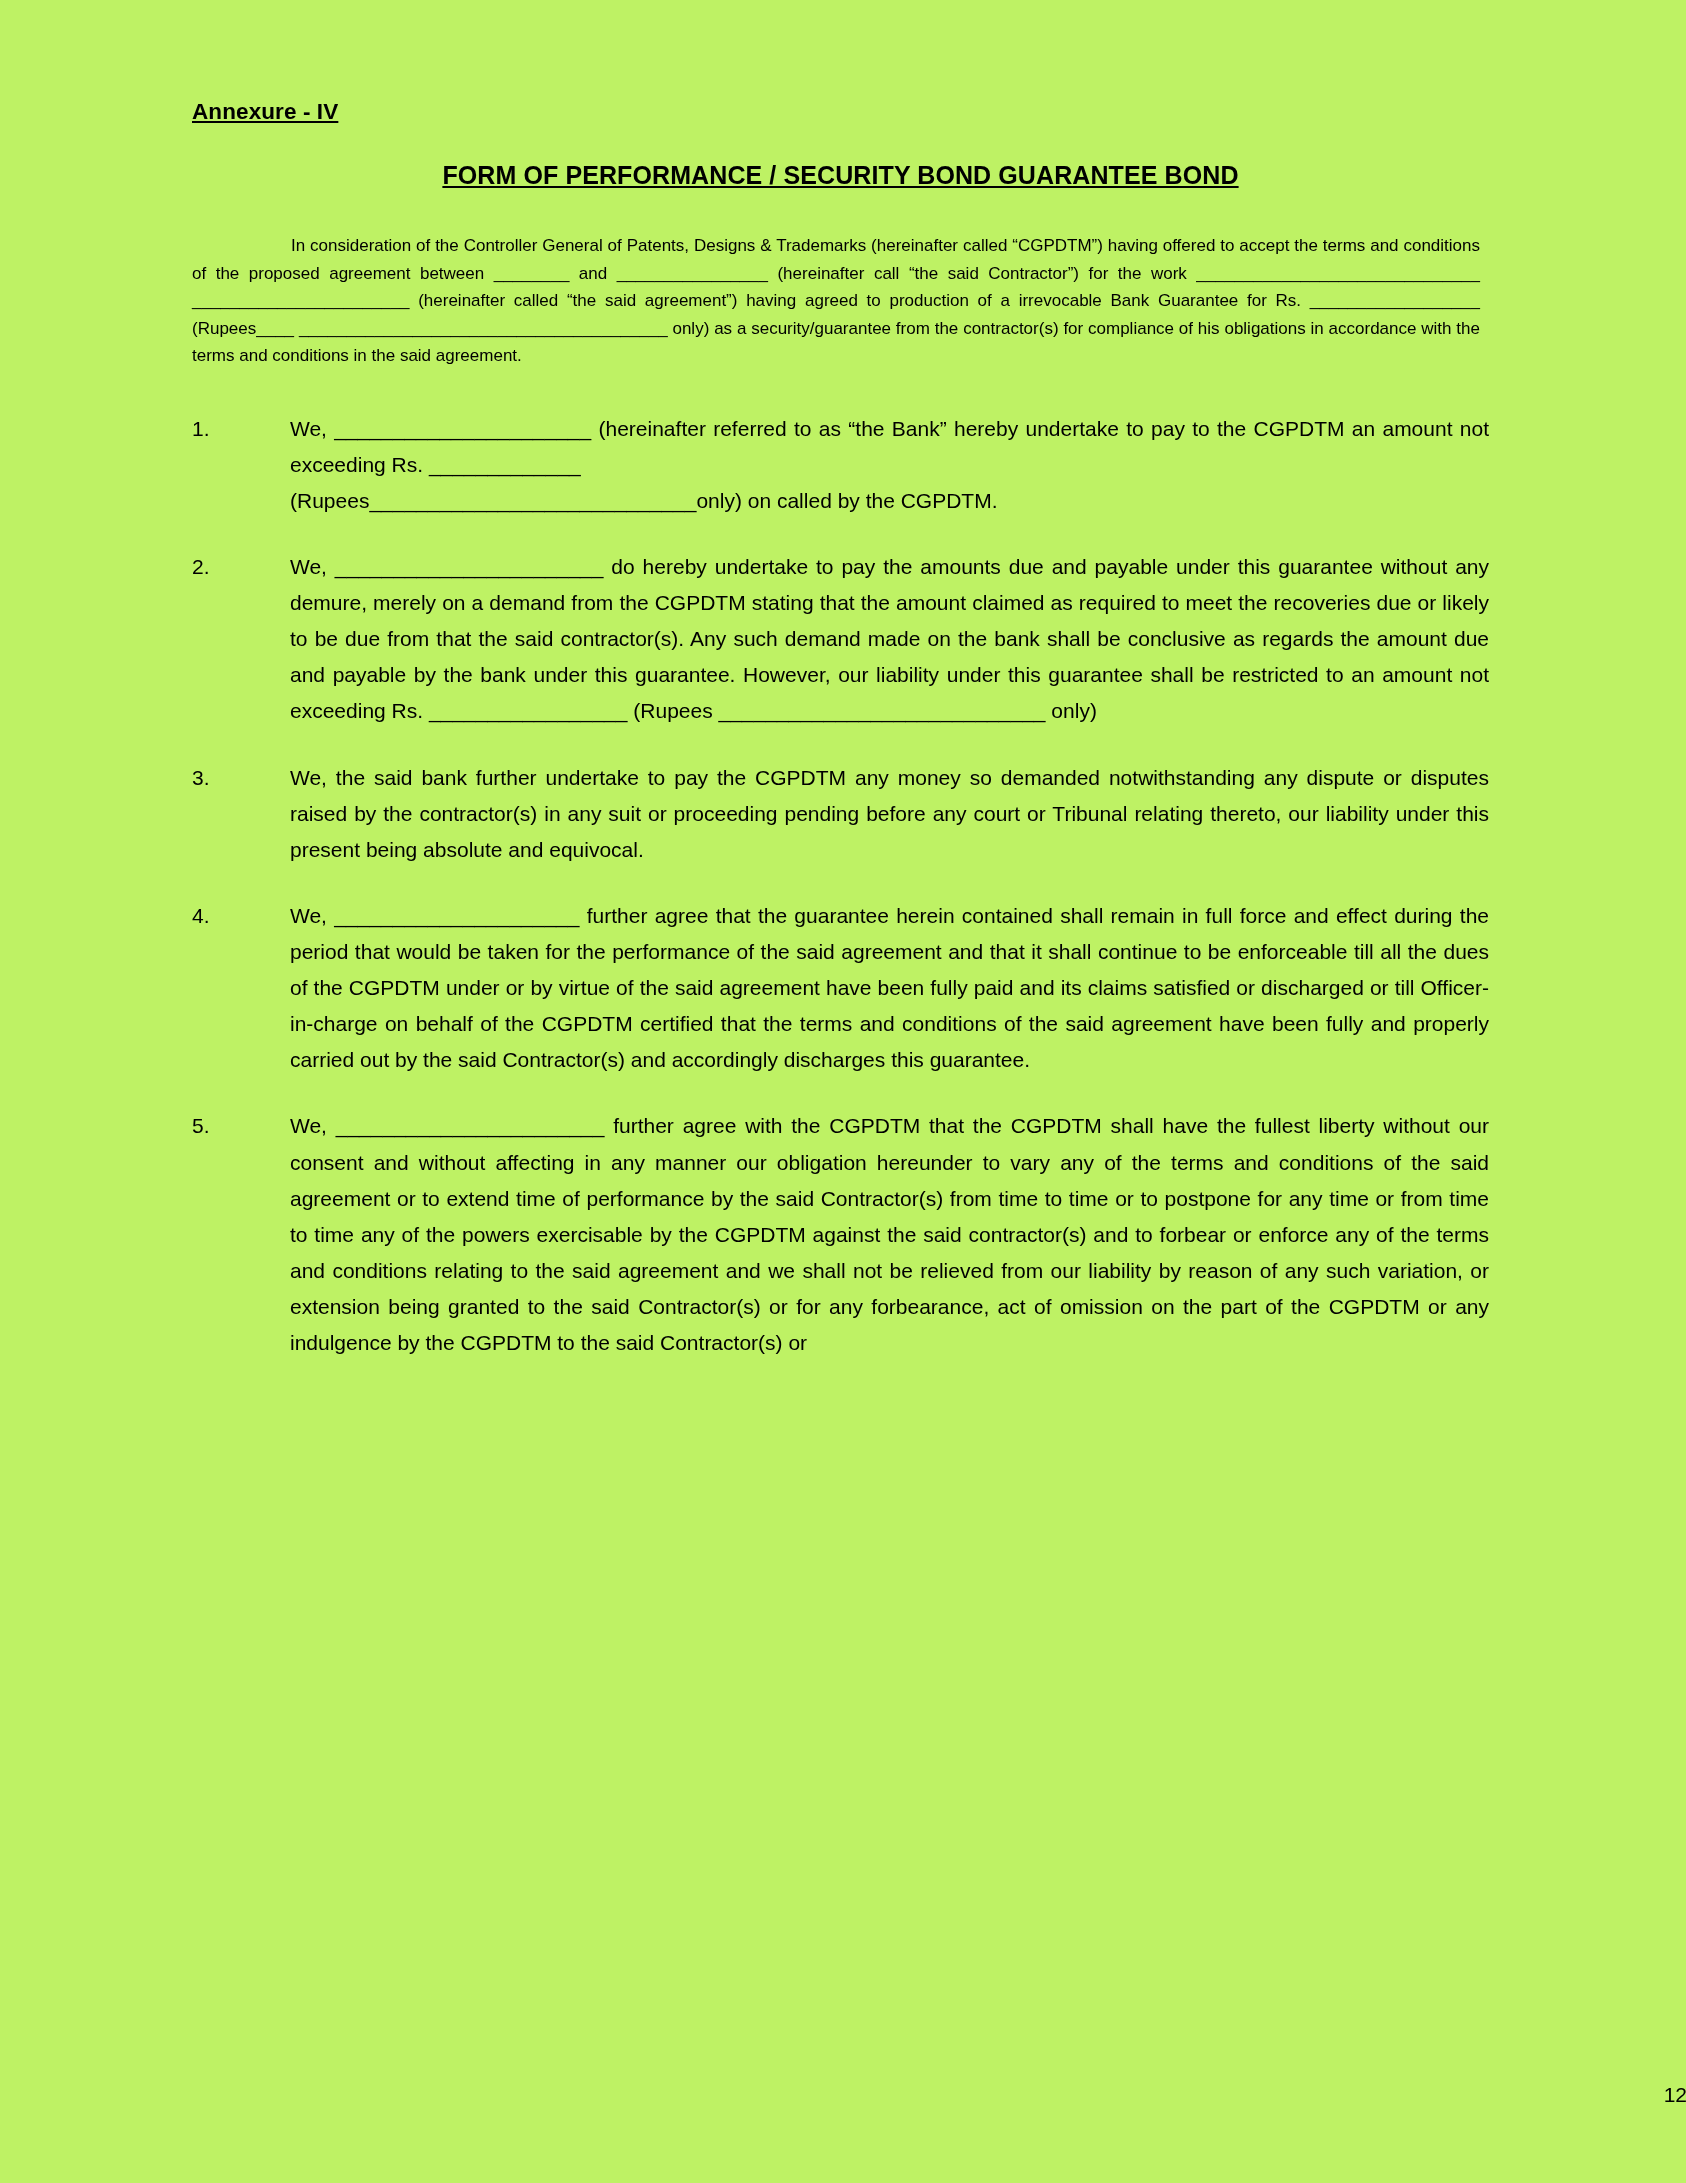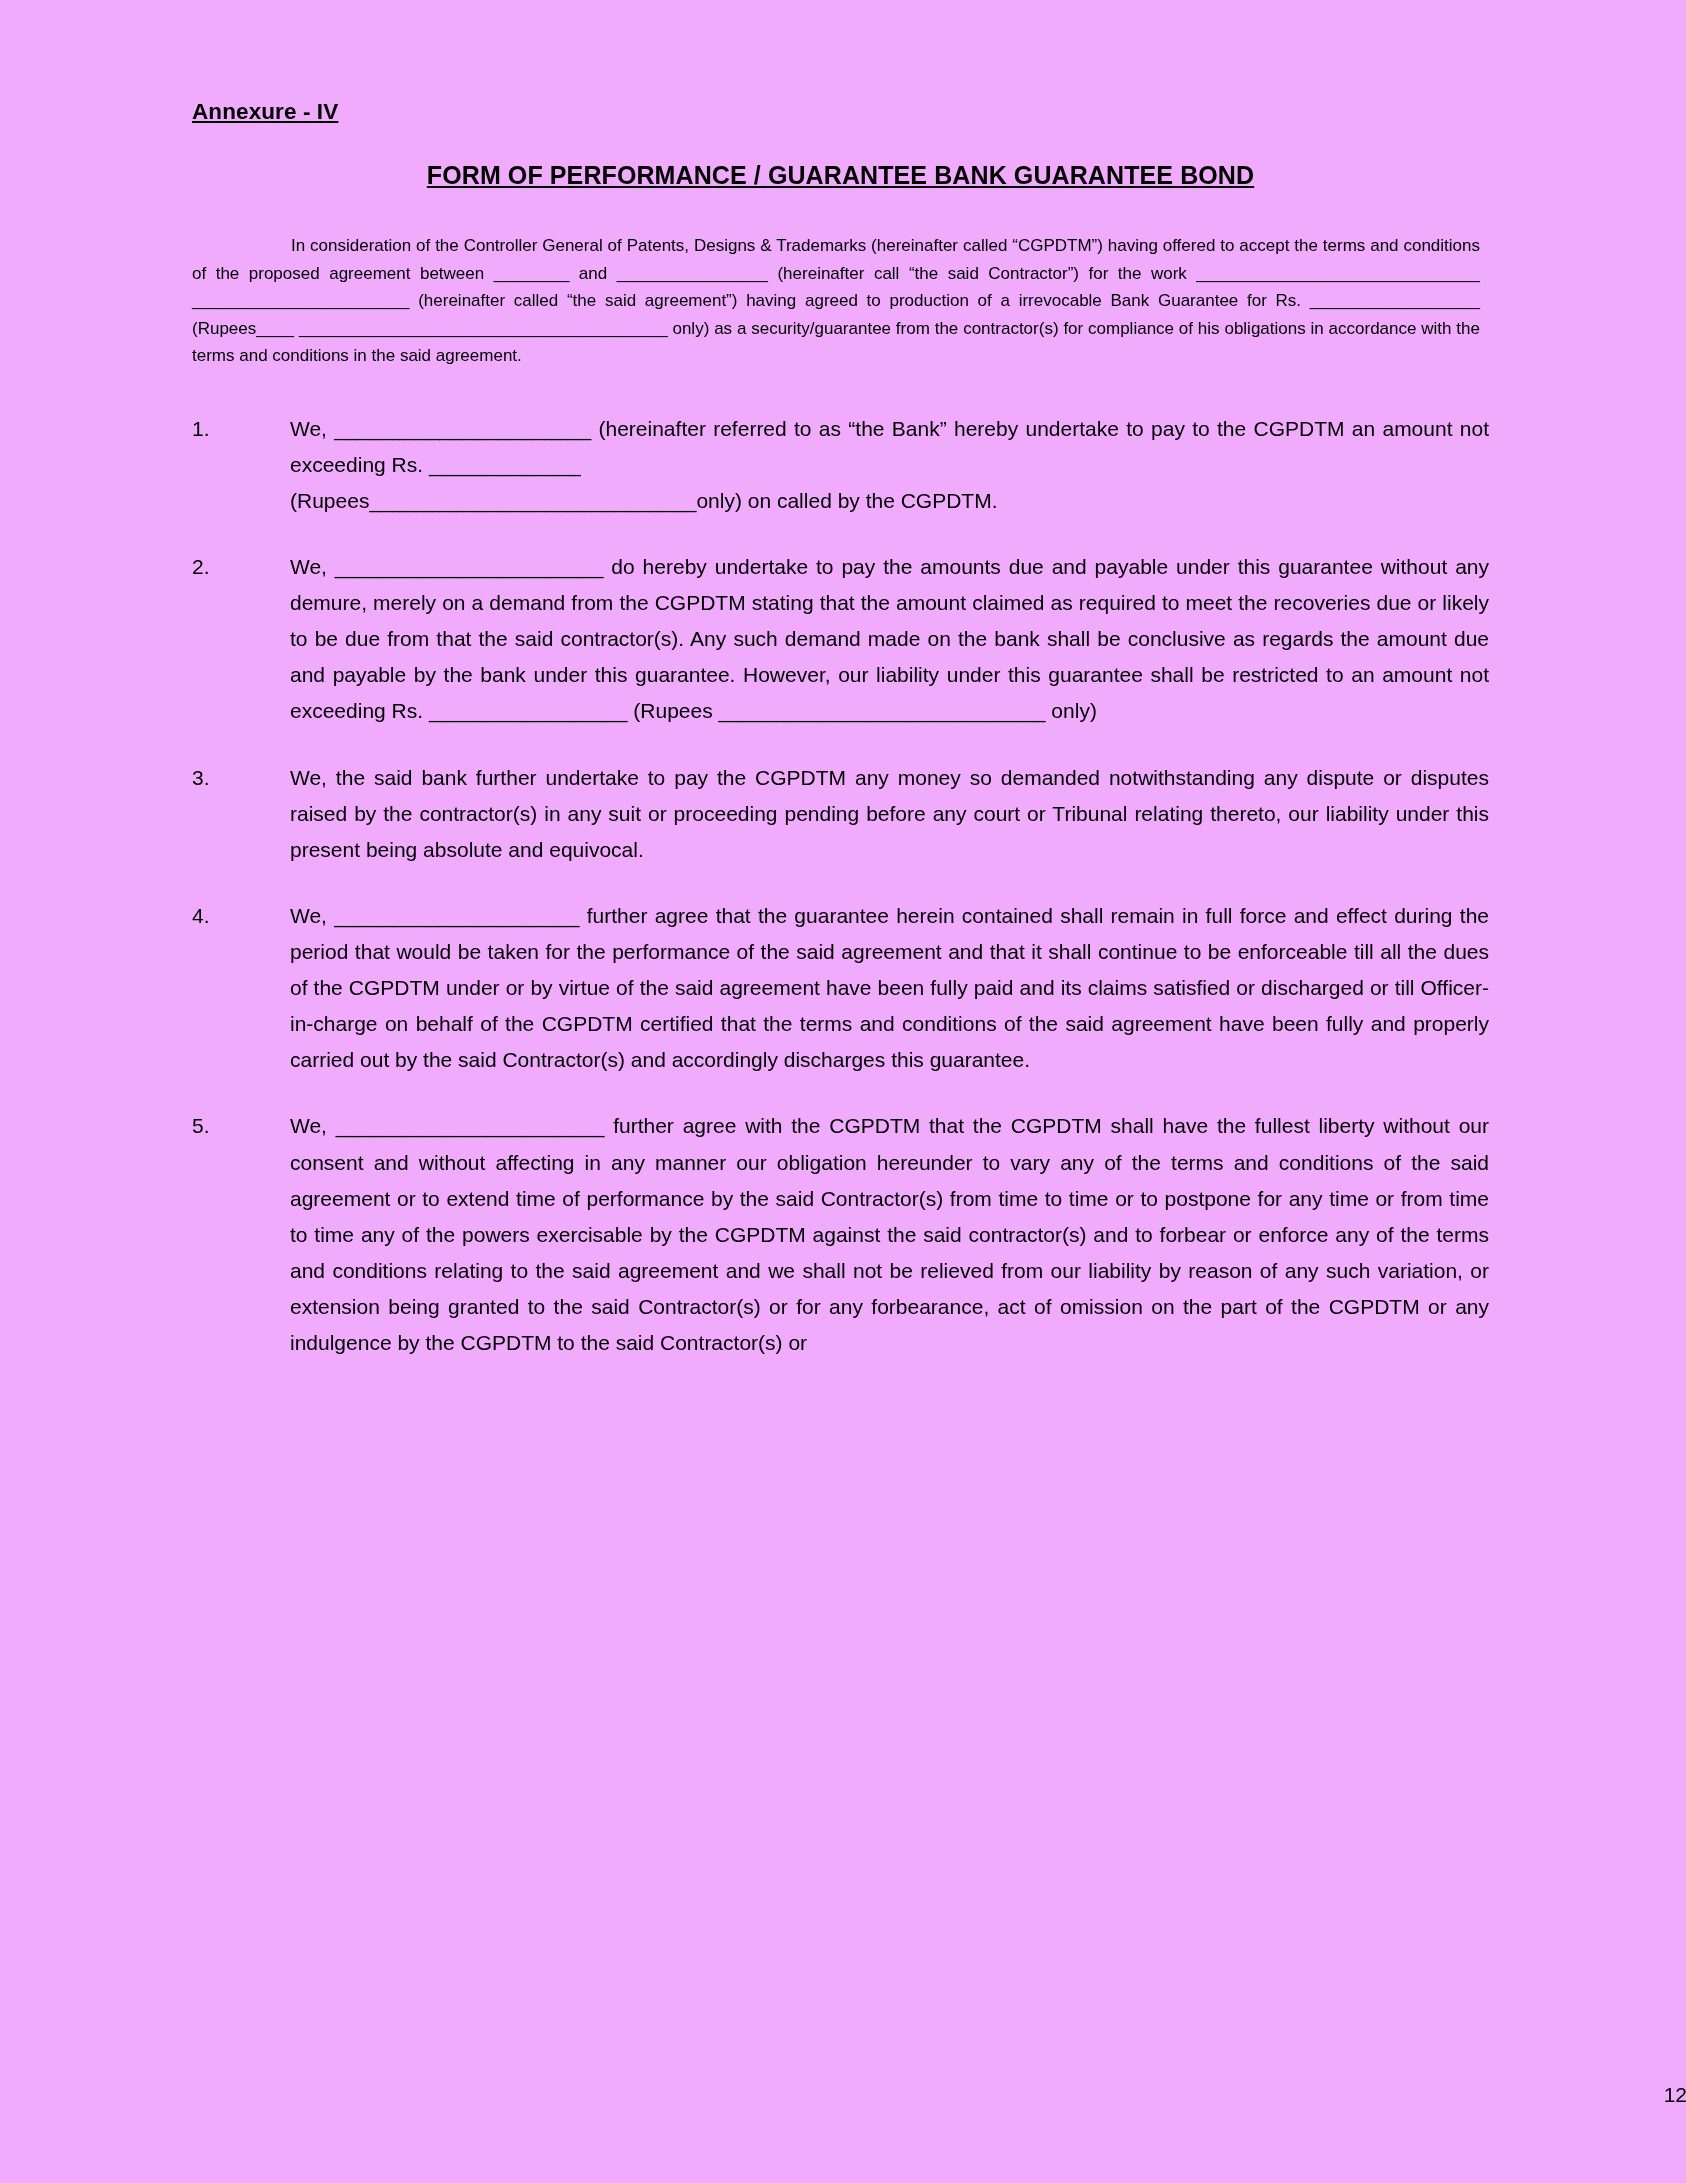--- a/index.html
+++ b/index.html
@@ -9,21 +9,21 @@
   }
   body {
     font-family: "Liberation Sans", sans-serif;
     color: #000000;
   }
   .page {
     width: 1687px;
     height: 2183px;
     box-sizing: border-box;
     position: relative;
-    background: #f0abfc;
+    background: #bef264;
     padding: 99px 198px 0 192px;
   }
   .annexure {
     font-size: 22.5px;
     font-weight: bold;
     text-decoration: underline;
     letter-spacing: 0.1px;
     margin: 0 0 36px 0;
   }
   .doc-title {
@@ -80,21 +80,21 @@
     font-size: 21px;
   }
 </style>
 </head>
 <body>
 
 <div class="page">
 
   <div class="annexure">Annexure - IV</div>
 
-  <div class="doc-title">FORM OF PERFORMANCE / GUARANTEE BANK GUARANTEE BOND</div>
+  <div class="doc-title">FORM OF PERFORMANCE / SECURITY BOND GUARANTEE BOND</div>
 
   <p class="lead"><span class="indent"></span><span>In consideration of the Controller General of Patents, Designs &amp; Trademarks (hereinafter called “CGPDTM”) having offered to accept the terms and conditions of the proposed agreement between ________ and ________________ (hereinafter call “the said Contractor”) for the work ______________________________  _______________________ (hereinafter called “the said agreement”) having agreed to production of a irrevocable Bank Guarantee for Rs. __________________ (Rupees____ _______________________________________ only) as a security/guarantee from the contractor(s) for compliance of his obligations in accordance with the terms and conditions in the said agreement.</span></p>
 
   <div class="clauses">
 
     <div class="clause">
       <div class="clause-num">1.</div>
       <div class="clause-body">
         <span>We, ______________________ (hereinafter referred to as “the Bank” hereby undertake to pay to the CGPDTM an amount not exceeding Rs. _____________</span>
         <span class="sub-line">(Rupees____________________________only) on called by the CGPDTM.</span>

